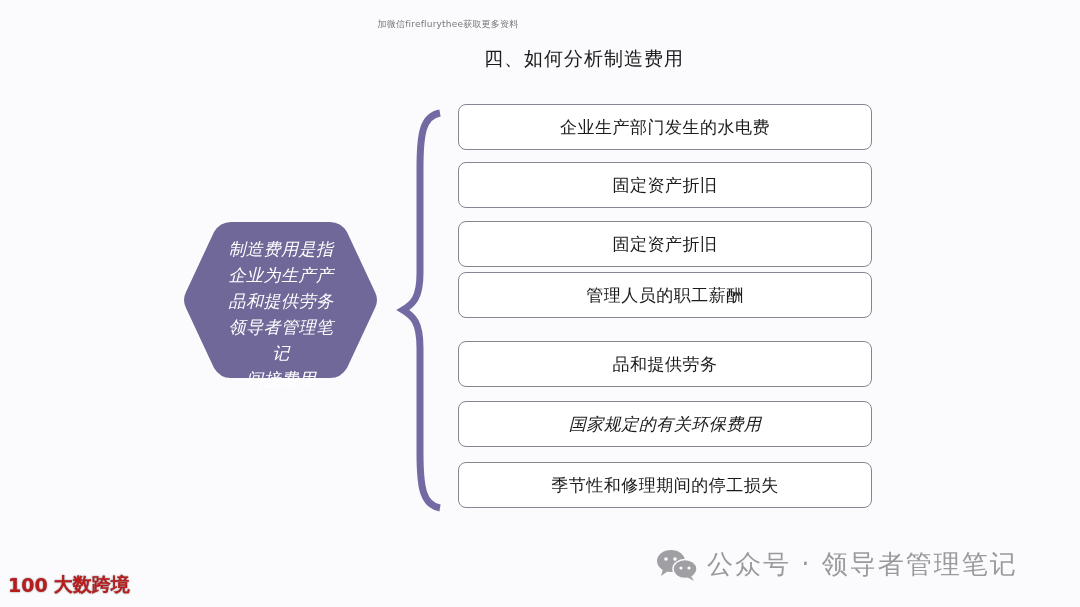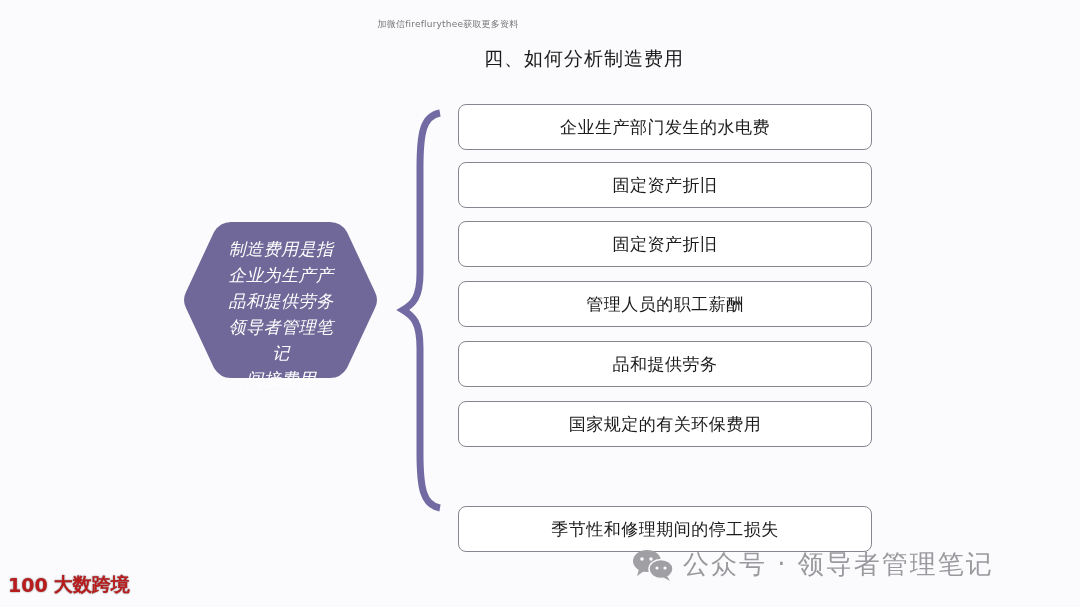--- a/index.html
+++ b/index.html
@@ -76,21 +76,21 @@
       box-sizing: border-box;
       display: flex;
       align-items: center;
       justify-content: center;
       font-size: 17px;
       color: #1a1a1a;
       letter-spacing: 0.5px;
     }
     .watermark-right {
       position: absolute;
-      left: 631px;
+      left: 655px;
       top: 547px;
       display: flex;
       align-items: center;
       gap: 8px;
       color: #9a9a9e;
       font-size: 26px;
       letter-spacing: 2px;
     }
     .wechat-icon {
       width: 44px;
@@ -135,30 +135,30 @@
 
   <div class="item-box" style="top:104px;">
     <span>企业生产部门发生的水电费</span>
   </div>
   <div class="item-box" style="top:162px;">
     <span>固定资产折旧</span>
   </div>
   <div class="item-box" style="top:221px;">
     <span>固定资产折旧</span>
   </div>
-  <div class="item-box" style="top:281px;">
+  <div class="item-box" style="top:272px;">
     <span>管理人员的职工薪酬</span>
   </div>
   <div class="item-box" style="top:341px;">
     <span>品和提供劳务</span>
   </div>
-  <div class="item-box" style="top:401px;">
+  <div class="item-box" style="top:401px;font-style:italic;">
     <span>国家规定的有关环保费用</span>
   </div>
-  <div class="item-box" style="top:462px;margin-top:44px;">
+  <div class="item-box" style="top:462px;">
     <span>季节性和修理期间的停工损失</span>
   </div>
 
   <div class="watermark-right">
     <svg class="wechat-icon" viewBox="0 0 44 34" width="40" height="31">
       <ellipse cx="16" cy="13" rx="14" ry="11" fill="#a0a0a4"></ellipse>
       <path d="M 8 21 L 6 28 L 13 23 Z" fill="#a0a0a4"></path>
       <circle cx="11" cy="11" r="1.8" fill="#fbfbfd"></circle>
       <circle cx="20" cy="11" r="1.8" fill="#fbfbfd"></circle>
       <ellipse cx="30" cy="21" rx="12" ry="9.5" fill="#a0a0a4" stroke="#fbfbfd" stroke-width="1.5"></ellipse>

